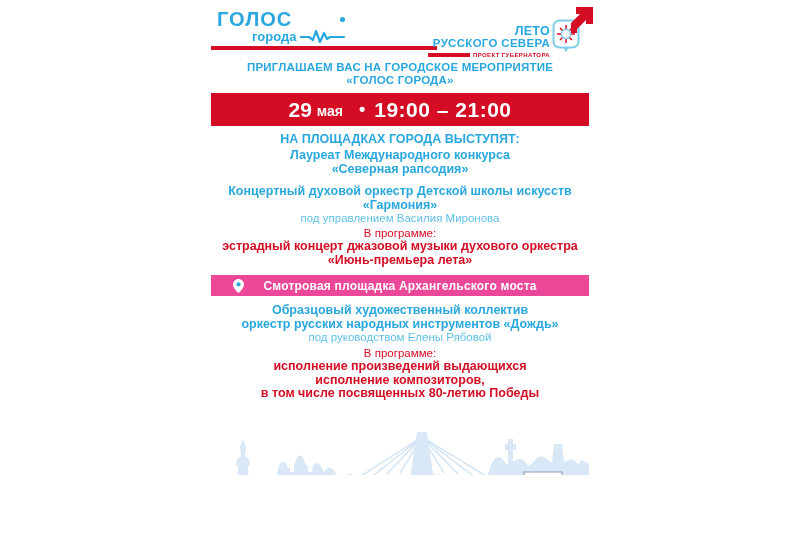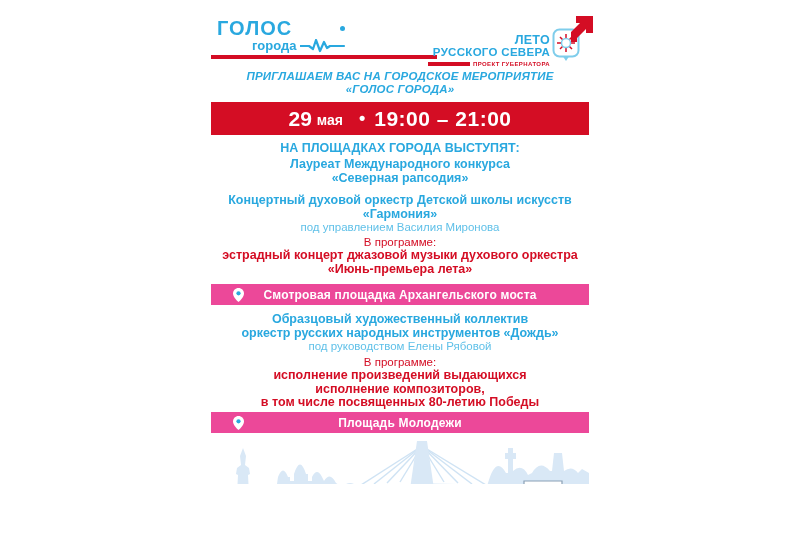--- a/index.html
+++ b/index.html
@@ -1,17 +1,17 @@
 <!DOCTYPE html>
 <html><head>
 <meta charset="utf-8">
 <style>
   * { margin:0; padding:0; box-sizing:border-box; }
   body { background:#fff; font-family:"Liberation Sans", sans-serif; }
-  .stage { position:relative; width:800px; height:475px; background:#fff; margin:9px auto; overflow:hidden; }
+  .stage { position:relative; width:800px; height:475px; background:#fff; margin:0 auto; overflow:hidden; }
   .poster { position:absolute; left:211px; top:0; width:378px; height:533px; }
 
   
   .golos-logo { position:absolute; left:6px; top:9px; }
   .golos-title { position:relative; display:inline-block; color:#29a8df; font-weight:bold; font-size:20px; letter-spacing:1px; line-height:20px; }
   .golos-dot { position:absolute; right:3px; top:8px; width:5px; height:5px; border-radius:50%; background:#29a8df; }
   .golos-sub { display:flex; align-items:center; gap:4px; margin-top:0px;padding-left:35px; }
   .golos-subtitle { color:#29a8df; font-weight:bold; font-size:13px; line-height:14px; }
   .red-rule-left { position:absolute; left:0; top:46px; width:226px; height:4px; background:#d40d24; }
 
@@ -25,21 +25,21 @@
   .leto-badge { position:absolute; left:0; top:13px; }
   .leto-arrow { position:absolute; right:-2px; top:0; }
 
   
   .sec { position:absolute; left:0; width:100%; text-align:center; }
   .c-bold  { color:#29a8df; font-weight:bold; font-size:12.5px; line-height:13.5px; }
   .c-head  { color:#29a8df; font-weight:bold; font-size:12.5px; line-height:14px; }
   .c-light { color:#5fc0e8; font-size:11.5px; line-height:13px; }
   .r-label { color:#d40d24; font-size:11.5px; line-height:13px; }
   .r-bold  { color:#d40d24; font-weight:bold; font-size:12.5px; line-height:13.5px; }
-  .invite-line { color:#29a8df; font-weight:bold; font-size:11.5px; line-height:13px; letter-spacing:0.2px;font-style:italic; }
+  .invite-line { color:#29a8df; font-weight:bold; font-size:11.5px; line-height:13px; letter-spacing:0.2px; }
 
   
   .date-banner { position:absolute; left:0; top:93px; width:378px; height:33px; background:#d40d24;
                  display:flex; align-items:center; justify-content:center; color:#fff; }
   .date-day  { font-weight:bold; font-size:21px;text-align:right; }
   .date-month{ font-weight:bold; font-size:14px; margin:3px 7px 0 5px; }
   .date-bullet{ font-weight:bold; font-size:18px; margin:0 9px; }
   .date-time { font-weight:bold; font-size:21px; letter-spacing:0.5px; }
 
   .venue-banner { position:absolute; left:0; width:378px; height:21px; background:#ec4899;
@@ -147,27 +147,20 @@
       <div class="c-light">под руководством Елены Рябовой</div>
     </div>
 
     <div class="sec" style="top:347px;">
       <div class="r-label">В программе:</div>
       <div class="r-bold">исполнение произведений выдающихся</div>
       <div class="r-bold">исполнение композиторов,</div>
       <div class="r-bold">в том числе посвященных 80-летию Победы</div>
     </div>
 
-    <div class="venue-banner" style="top:403px;">
-      <svg class="venue-pin" width="11" height="14" viewBox="0 0 11 14">
-        <path d="M5.5,0 C2.46,0 0,2.46 0,5.5 C0,9.6 5.5,14 5.5,14 C5.5,14 11,9.6 11,5.5 C11,2.46 8.54,0 5.5,0 Z" fill="#fff"></path>
-        <circle cx="5.5" cy="5.3" r="2.1" fill="#29a8df"></circle>
-      </svg>
-      <span class="venue-name">Площадь Молодежи</span>
-    </div>
 
     <div class="footer">
       <svg class="skyline" width="378" height="98" viewBox="0 0 378 98">
 
         <g stroke="#cfe3f4" stroke-width="1.4">
           <line x1="211" y1="7" x2="150" y2="46"></line>
           <line x1="211" y1="7" x2="163" y2="45"></line>
           <line x1="211" y1="7" x2="176" y2="44"></line>
           <line x1="211" y1="7" x2="189" y2="43"></line>
           <line x1="211" y1="7" x2="233" y2="43"></line>

